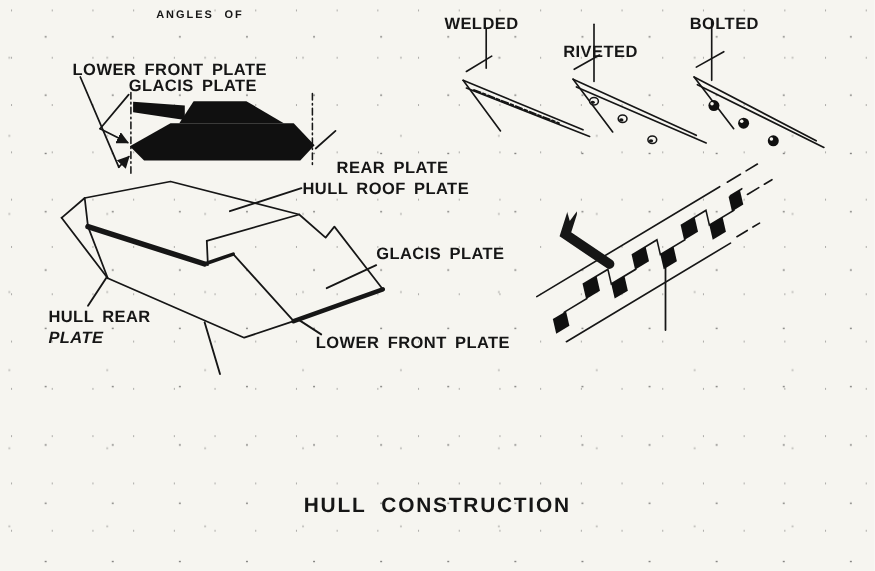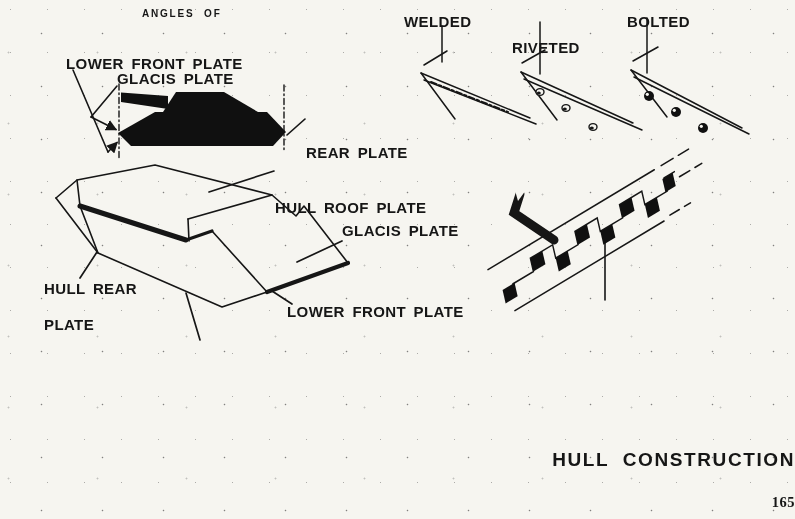--- a/index.html
+++ b/index.html
@@ -22,21 +22,21 @@
     font-weight:bold;
     font-size:15px;
     line-height:1;
     color:#161616;
     white-space:nowrap;
     letter-spacing:0.4px;
     word-spacing:3px;
     z-index:2;
   }
   .fig-title{font-size:10px;letter-spacing:1.8px;word-spacing:5px;}
-  .centered{left:0;width:795px;text-align:right;}
+  .centered{left:0;width:795px;text-align:center;}
   .two-line{white-space:normal;text-align:left;line-height:1.25;}
   .main-title{font-size:19px;letter-spacing:1.6px;word-spacing:7px;}
   .page-num{font-family:"Liberation Serif", serif;font-weight:600;font-size:14.5px;letter-spacing:0.5px;}
 </style>
 </head>
 <body>
 
 <div id="page">
 
   <svg width="795" height="519" viewBox="0 0 795 519">
@@ -146,25 +146,24 @@
   <div class="lbl fig-title" style="left:142px;top:9px;">ANGLES OF</div>
 
   <div class="lbl" style="left:66px;top:56px;">LOWER FRONT PLATE</div>
   <div class="lbl" style="left:117px;top:71px;">GLACIS PLATE</div>
   <div class="lbl" style="left:306px;top:109px;margin-top:36px;">REAR PLATE</div>
 
   <div class="lbl" style="left:404px;top:14px;">WELDED</div>
   <div class="lbl" style="left:512px;top:28px;margin-top:12px;">RIVETED</div>
   <div class="lbl" style="left:627px;top:14px;text-align:center;">BOLTED</div>
 
-  <div class="lbl" style="left:275px;top:164px;margin-top:36px;">HULL ROOF PLATE</div>
+  <div class="lbl" style="left:275px;top:164px;">HULL ROOF PLATE</div>
   <div class="lbl" style="left:342px;top:223px;">GLACIS PLATE</div>
   <div class="lbl two-line" style="left:44px;top:280px;width:100px;">
     <div>HULL REAR</div>
-    <div style="margin-top:17px;">PLATE</div>
+    <div style="margin-top:0;font-style:italic;">PLATE</div>
   </div>
   <div class="lbl" style="left:287px;top:304px;">LOWER FRONT PLATE</div>
 
 
   <div class="lbl main-title centered" style="top:450px;">HULL CONSTRUCTION</div>
-  <div class="lbl page-num centered" style="top:495px;">165</div>
 
 </div>
 
 </body></html>

